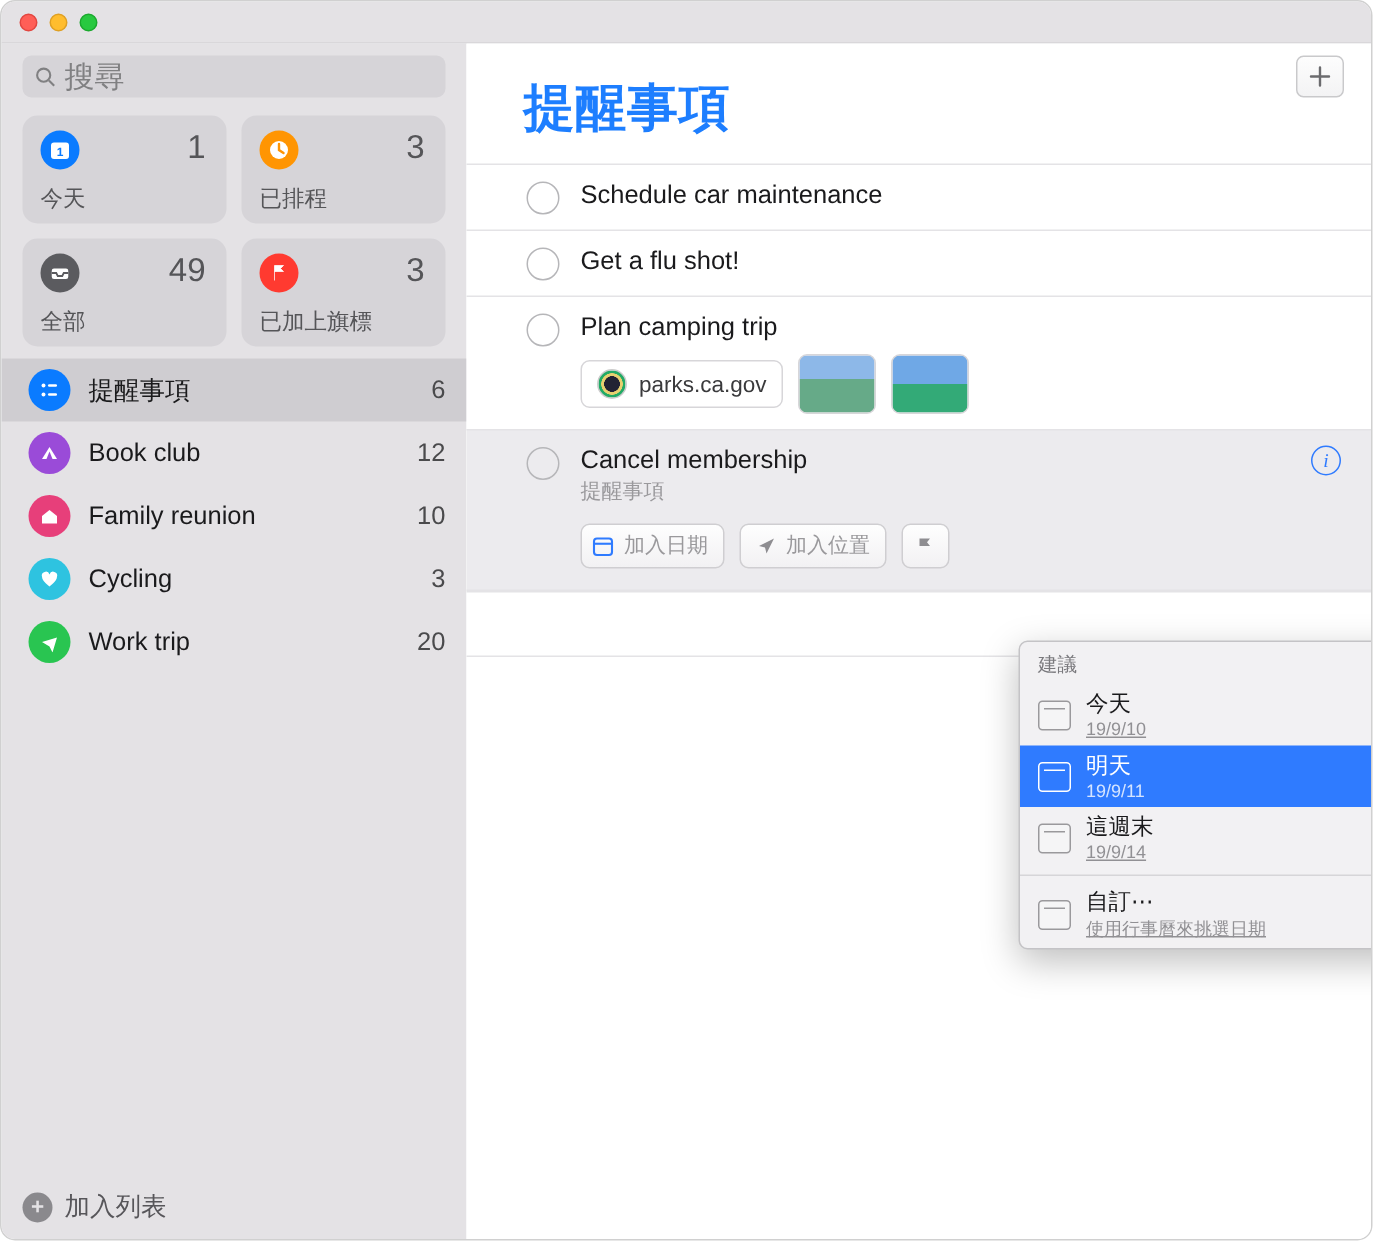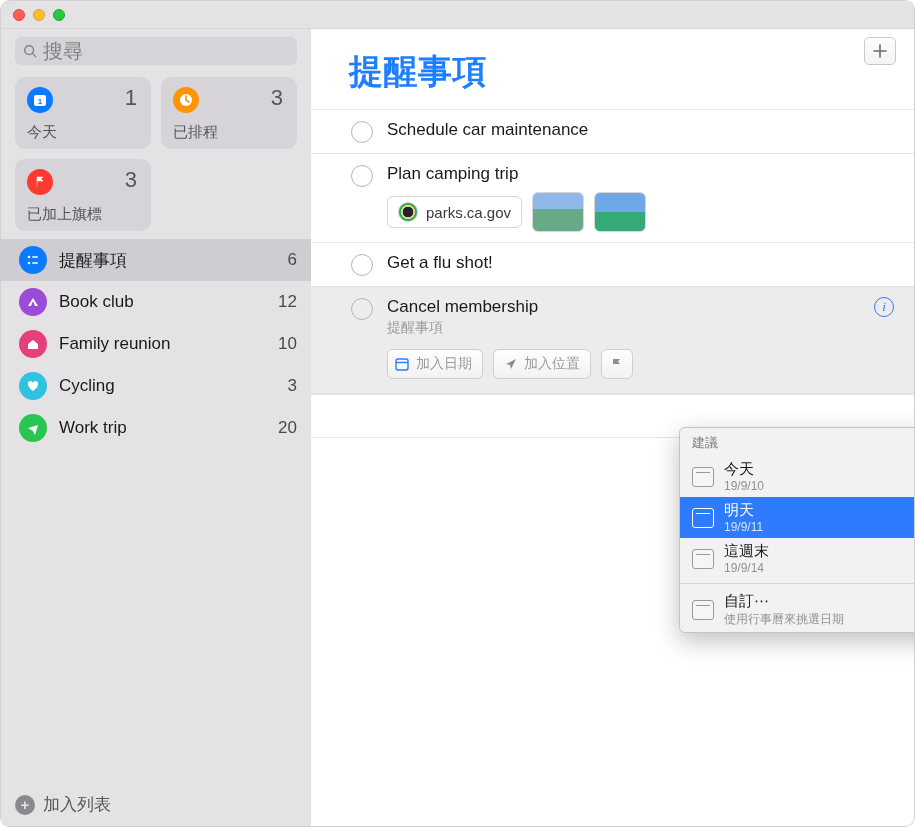--- a/index.html
+++ b/index.html
@@ -207,21 +207,21 @@
   .popover .row .cal-icn::before{
     content:"";position:absolute;top:4px;left:3px;right:3px;height:1px;background:#9a999c;
   }
   .popover .row.sel{background:#2f7bff;color:#fff;}
   .popover .row.sel .cal-icn{border-color:#fff;background:transparent;}
   .popover .row.sel .cal-icn::before{background:#fff;}
   .popover .row .txt{display:flex;flex-direction:column;}
   .popover .row .t1{font-size:15px;}
   .popover .row .t2{font-size:12px;opacity:.8;}
   .popover .row:not(.sel) .t1{color:#1a1a1c;}
-  .popover .row:not(.sel) .t2{color:#7a797d;}
+  .popover .row:not(.sel) .t2{color:#7a797d;text-decoration:underline;}
   .popover .sep{height:1px;background:#d6d5d8;margin:4px 0;}
 
   svg{display:block;}
 </style>
 </head>
 <body>
 
 <div class="titlebar">
   <div class="traffic-light tl-red"></div>
   <div class="traffic-light tl-yellow"></div>
@@ -256,20 +256,30 @@
         <div class="badge orange">
           <svg width="14" height="14" viewBox="0 0 14 14">
               <circle cx="7" cy="7" r="6" fill="#fff"></circle>
               <path d="M7 3v4l3 2" stroke="#ff9502" stroke-width="1.6" fill="none" stroke-linecap="round"></path>
             </svg>
         </div>
         <span class="count">3</span>
         <span class="label">已排程</span>
       </div>
       <div class="smart-card">
+        <div class="badge gray">
+          <svg width="14" height="14" viewBox="0 0 14 14">
+              <rect x="1.5" y="4" width="11" height="7" rx="1.5" fill="#fff"></rect>
+              <path d="M1.5 7h3l1 2h3l1-2h3" stroke="#5b5b5f" stroke-width="1.2" fill="none"></path>
+            </svg>
+        </div>
+        <span class="count">49</span>
+        <span class="label">全部</span>
+      </div>
+      <div class="smart-card">
         <div class="badge red">
           <svg width="14" height="14" viewBox="0 0 14 14">
               <path d="M4 2v10M4 2h6l-2 2 2 2H4" fill="#fff" stroke="#fff" stroke-width="0.5"></path>
             </svg>
         </div>
         <span class="count">3</span>
         <span class="label">已加上旗標</span>
       </div>
     </div>
 
@@ -339,42 +349,42 @@
     <div class="main-header">
       <h1>提醒事項</h1>
     </div>
 
     <div class="reminders">
 
       <div class="reminder">
         <div class="radio"></div>
         <div class="body">
           <div class="title">Schedule car maintenance</div>
+        </div>
+      </div>
+
+      <div class="reminder">
+        <div class="radio"></div>
+        <div class="body">
+          <div class="title">Get a flu shot!</div>
         </div>
       </div>
 
       <div class="reminder">
         <div class="radio"></div>
         <div class="body">
           <div class="title">Plan camping trip</div>
           <div class="attachments">
             <div class="link-chip">
               <div class="favicon"></div>
               <span>parks.ca.gov</span>
             </div>
             <div class="thumb a"></div>
             <div class="thumb b"></div>
           </div>
-        </div>
-      </div>
-
-      <div class="reminder">
-        <div class="radio"></div>
-        <div class="body">
-          <div class="title">Get a flu shot!</div>
         </div>
       </div>
 
       <div class="reminder editing">
         <div class="radio"></div>
         <div class="body" style="flex:1">
           <div class="title">Cancel membership</div>
           <div class="note">提醒事項</div>
           <div class="field-row">
             <div class="chip date">

